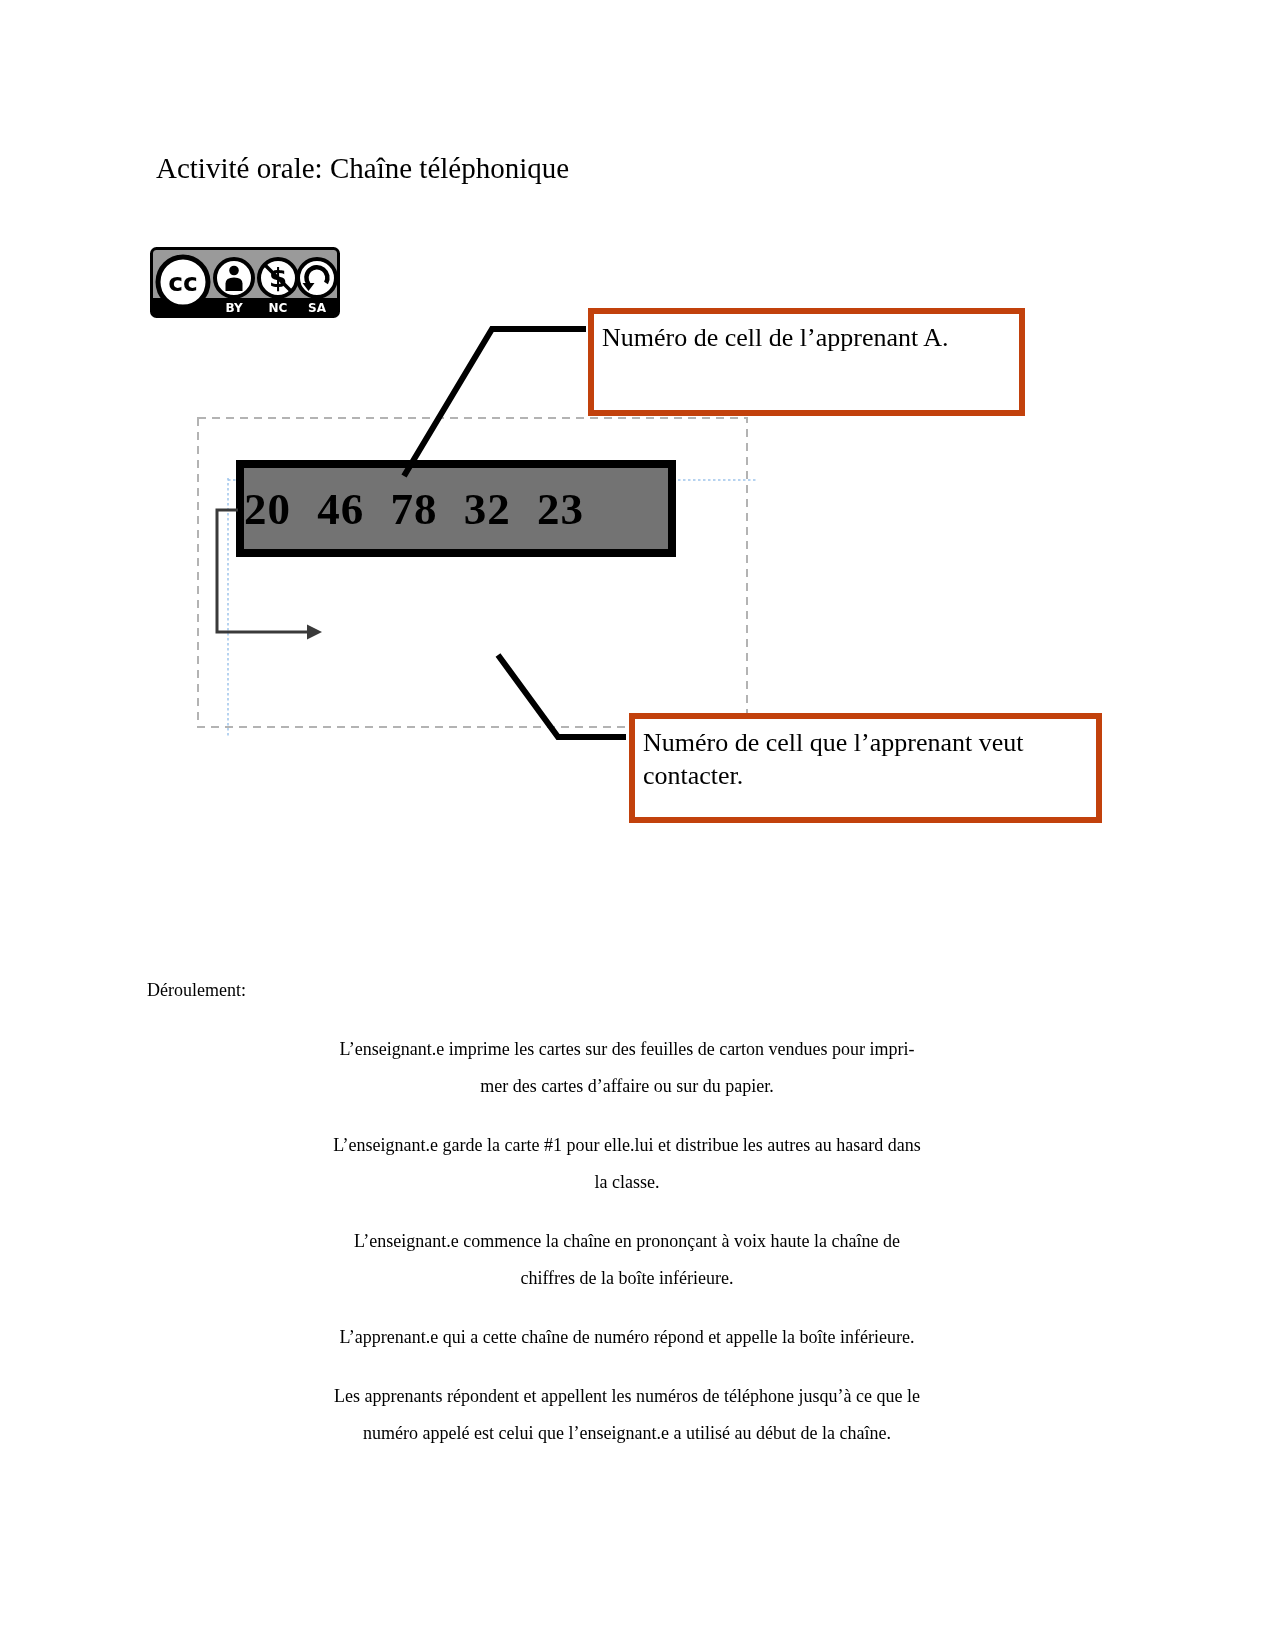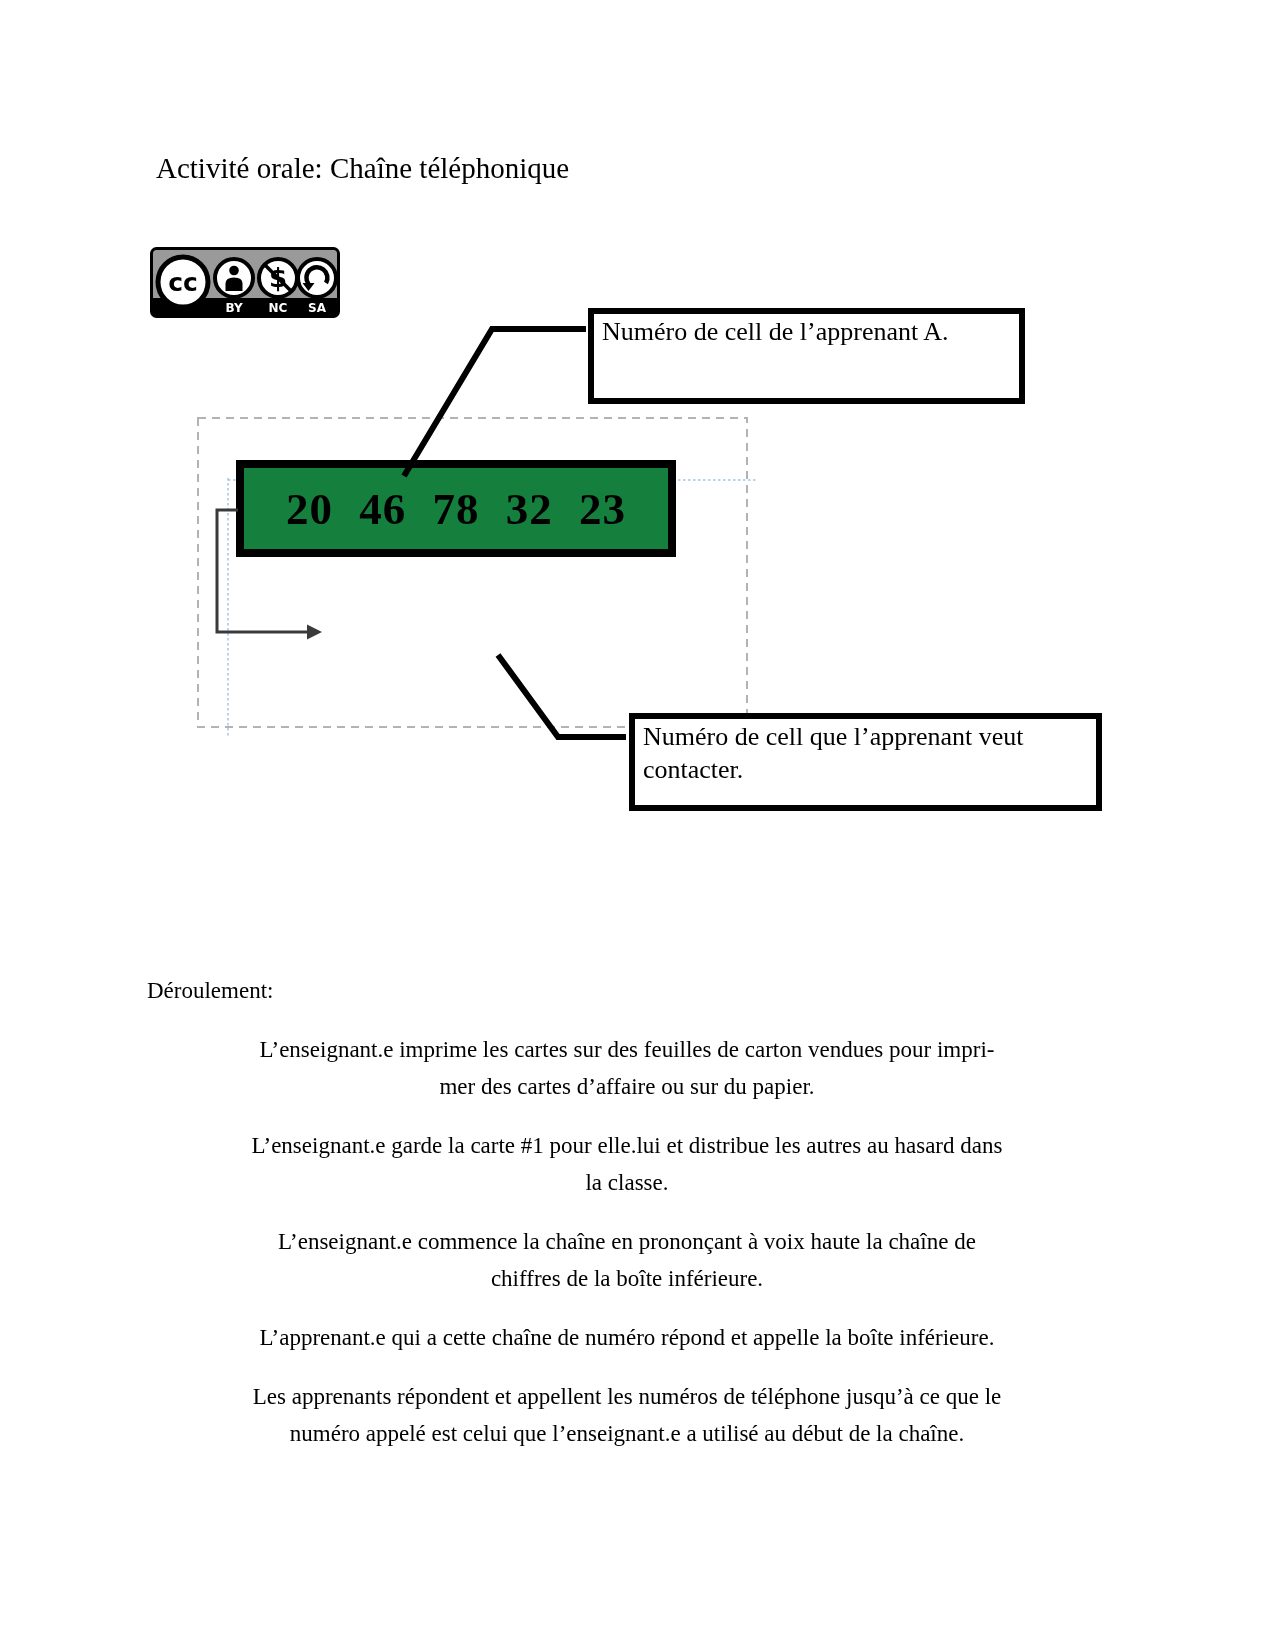--- a/index.html
+++ b/index.html
@@ -20,57 +20,56 @@
     line-height: 37px;
     white-space: nowrap;
   }
   .cc-badge { position: absolute; left: 150px; top: 247px; }
   .svg-layer { position: absolute; left: 0; top: 0; pointer-events: none; }
   .layer-bg { z-index: 0; }
   .layer-fg { z-index: 2; }
 
   .phone-card {
     position: absolute;
-    background: #15803d;
+    background: #737373;
     border: 8px solid #000000;
     display: flex;
     align-items: center;
-    justify-content: center;
     z-index: 1;
   }
   .phone-card .number {
     font-family: "Liberation Serif", serif;
     font-weight: bold;
     font-size: 45px;
     letter-spacing: 1px;
     word-spacing: 14px;
     white-space: nowrap;
   }
   .card-a { left: 236px; top: 460px; width: 424px; height: 81px; }
   .card-b { left: 322px; top: 583px; width: 395px; height: 83px; }
 
   .callout {
     position: absolute;
     background: #ffffff;
-    border: 6px solid #000000;
+    border: 6px solid #c2410c;
     font-size: 26px;
     line-height: 33px;
-    padding: 1px 8px;
+    padding: 7px 8px;
     z-index: 1;
     white-space: nowrap;
   }
   .callout-top { left: 588px; top: 308px; width: 409px; height: 82px; }
   .callout-bottom { left: 629px; top: 713px; width: 445px; height: 84px; }
 
   .body-text {
     position: absolute;
     left: 147px;
     top: 972px;
     width: 960px;
-    font-size: 23px;
+    font-size: 18px;
     line-height: 37px;
   }
   .body-text .para { margin: 0 0 22px 0; }
   .body-text .line { white-space: nowrap; text-align: center; }
 </style>
 </head>
 <body>
 
 <div class="page">
 

